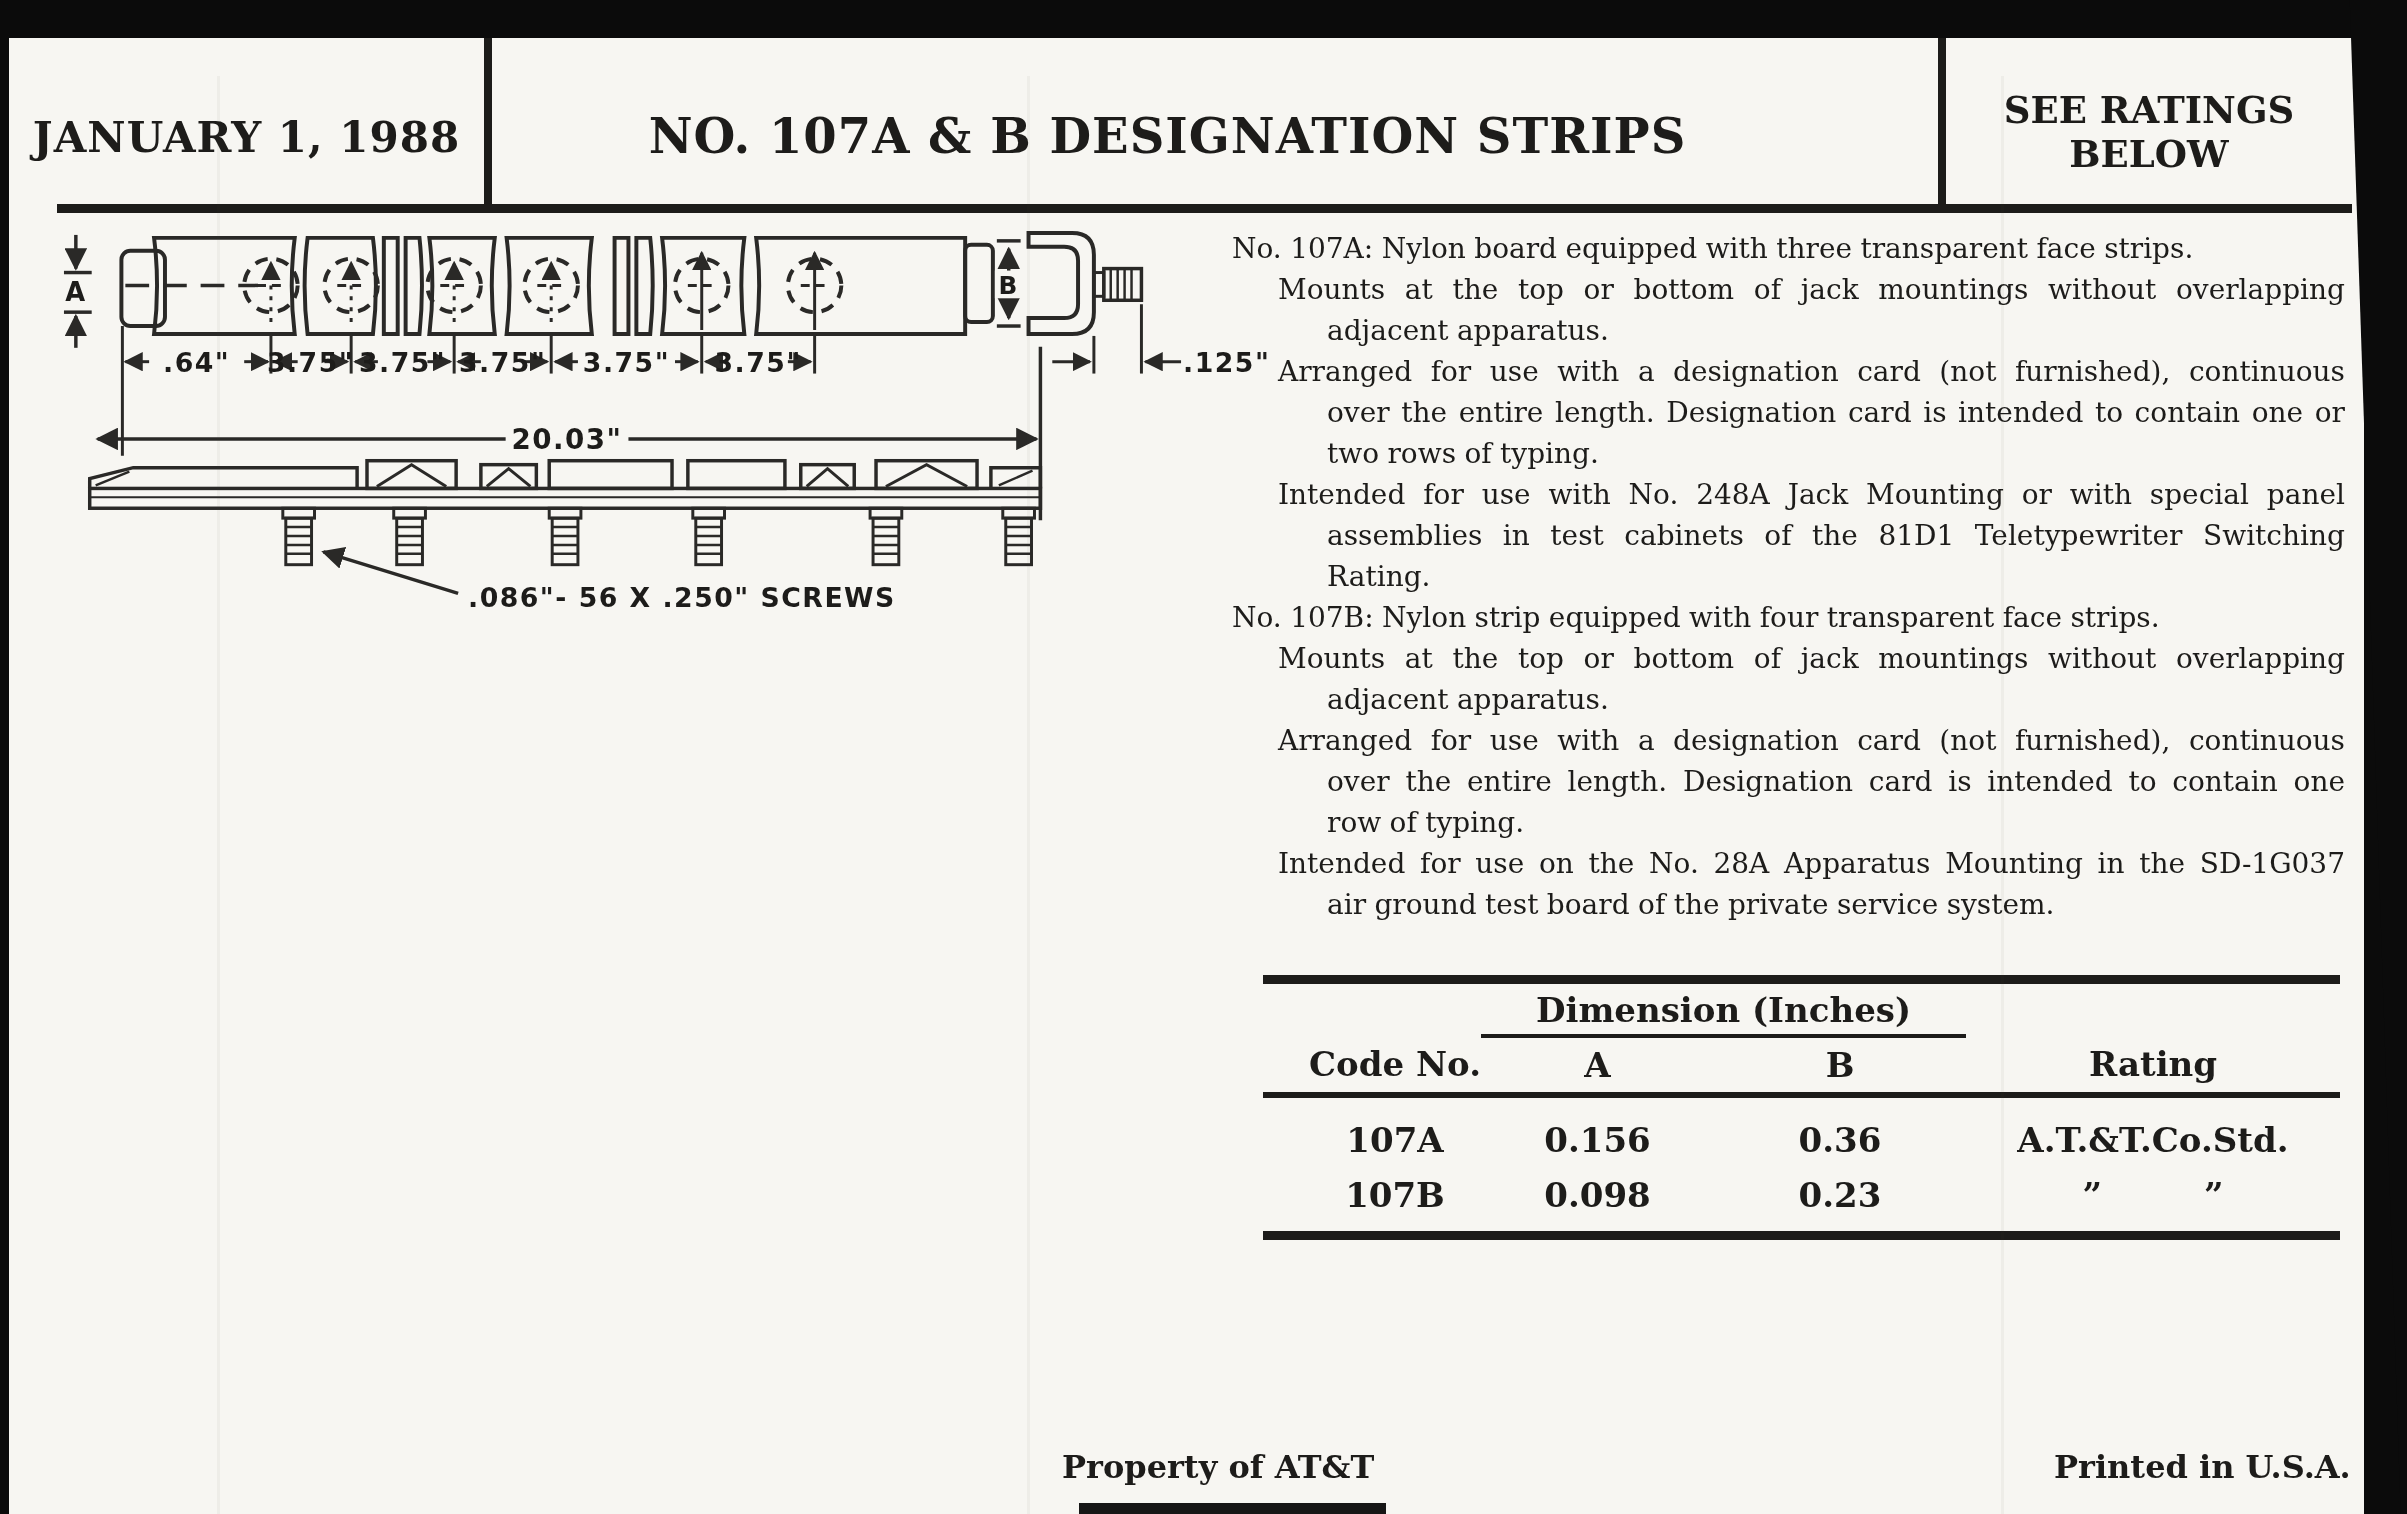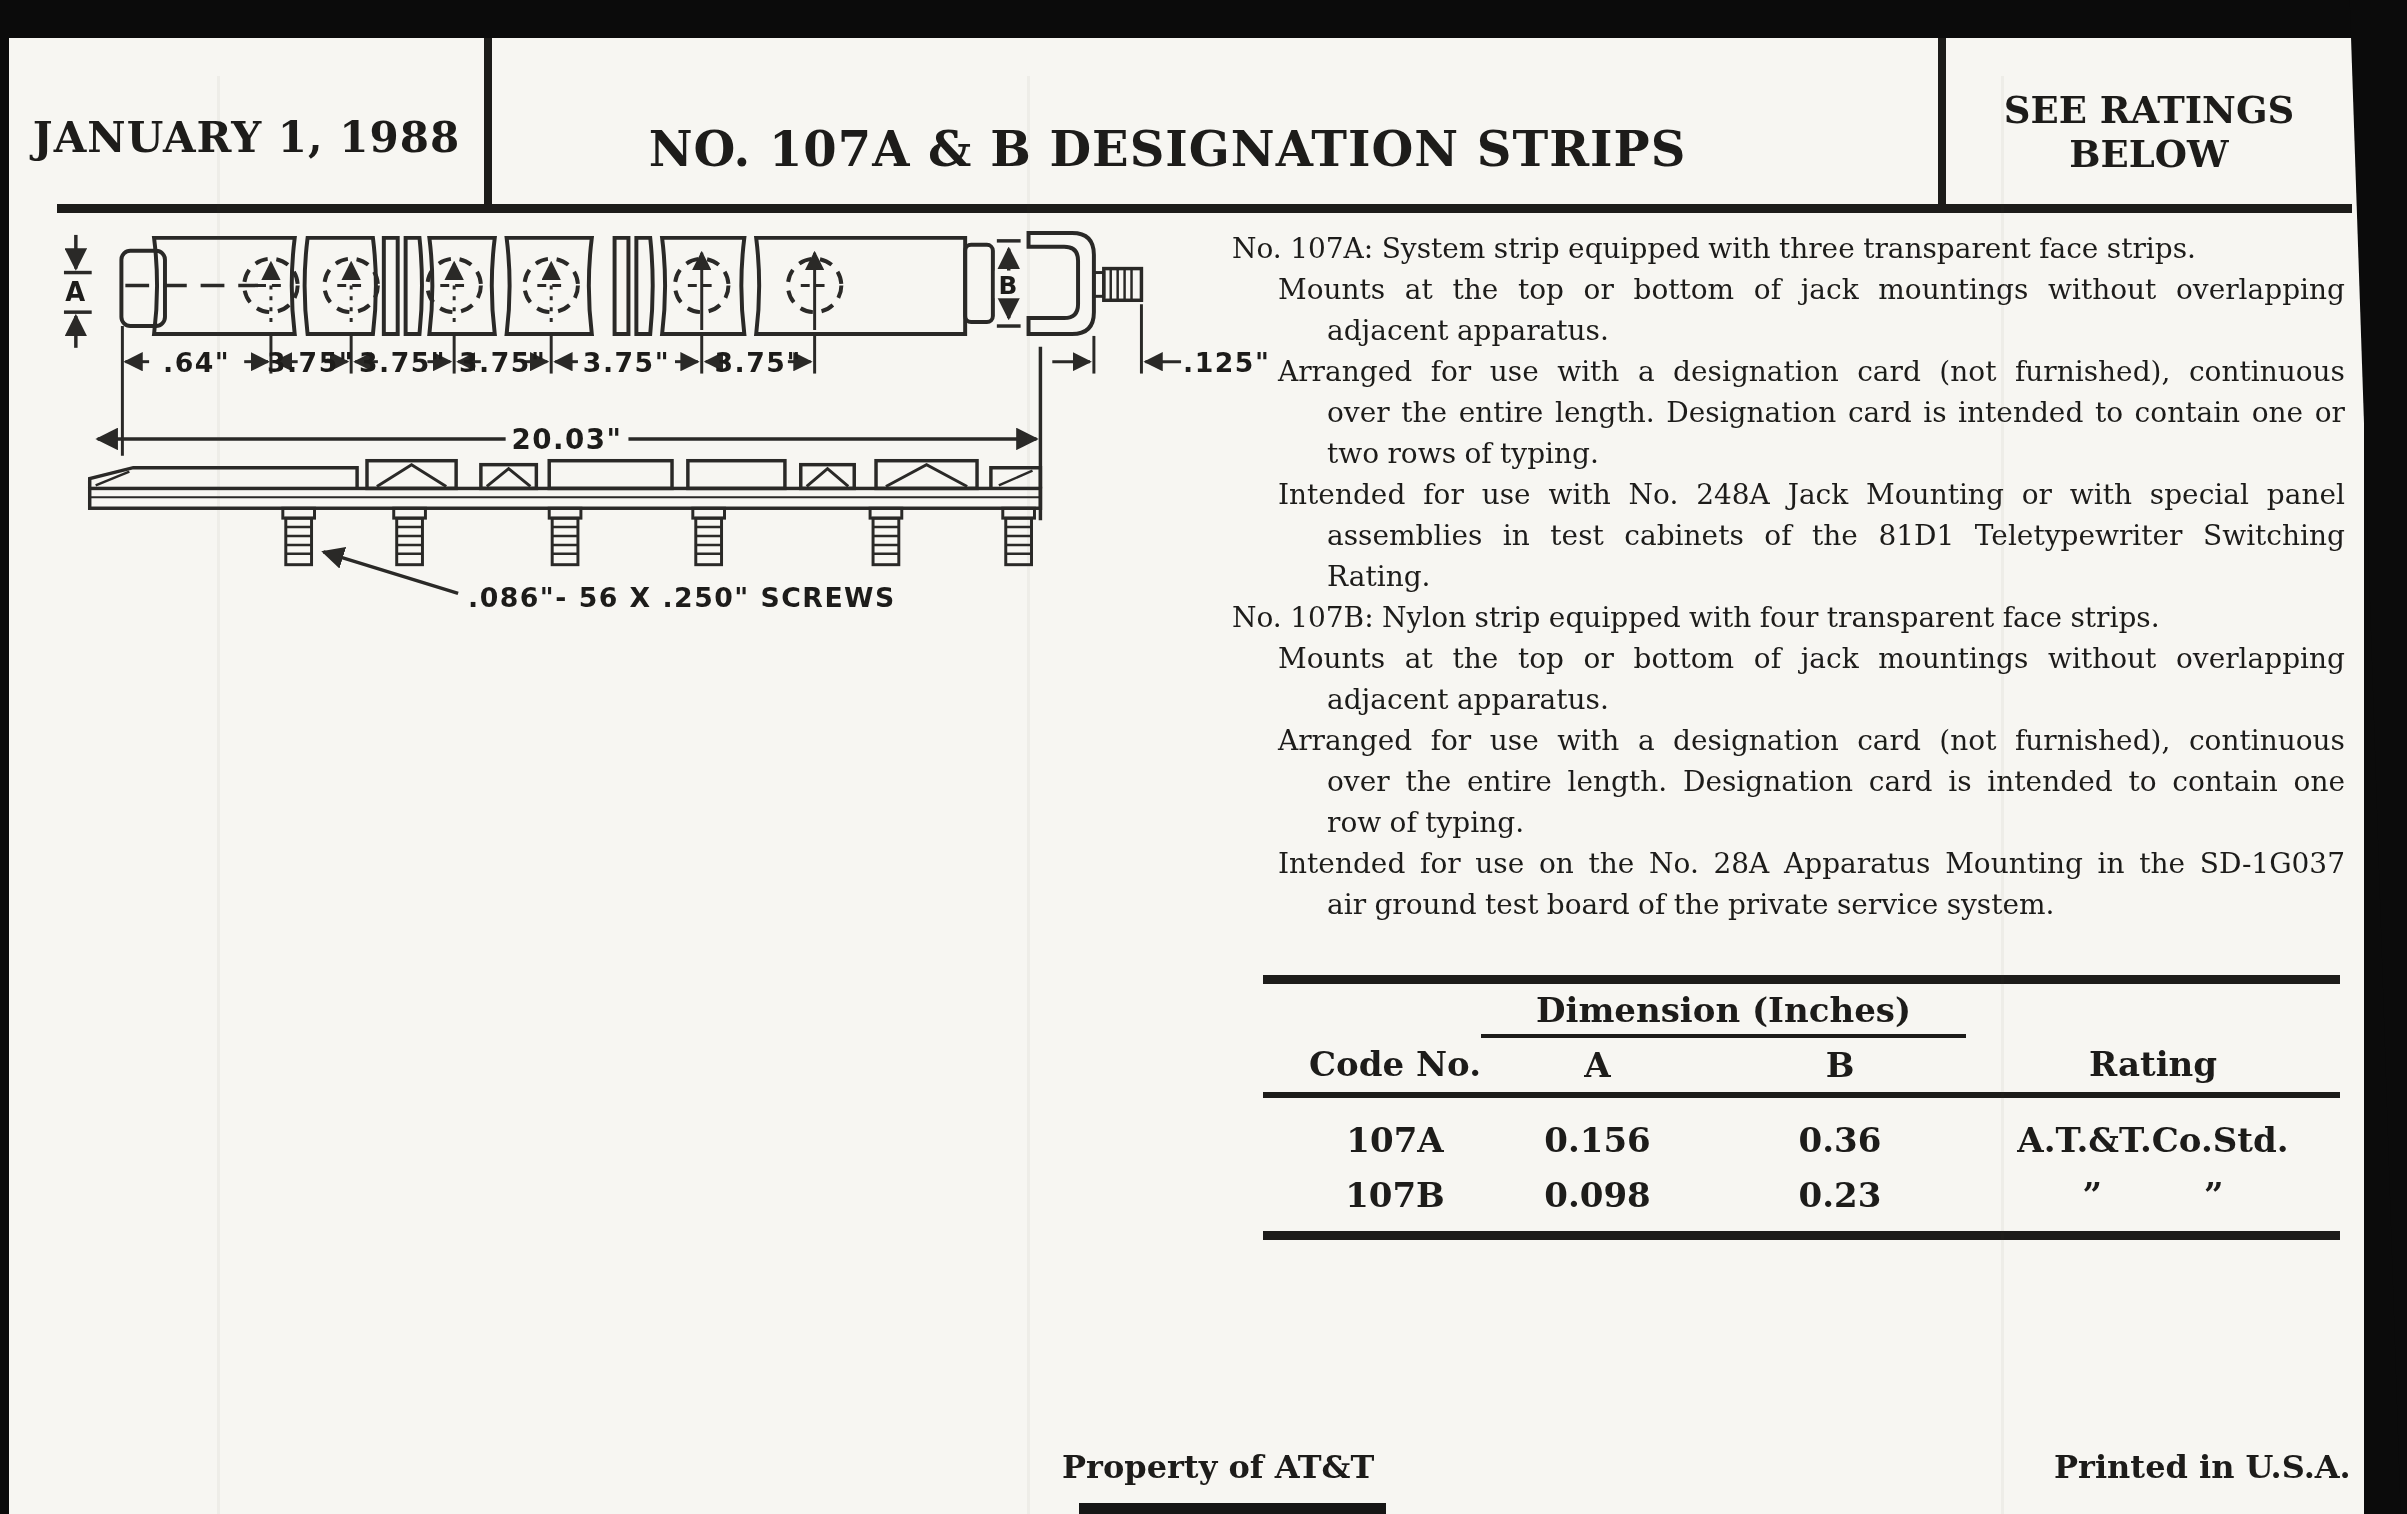--- a/index.html
+++ b/index.html
@@ -24,21 +24,21 @@
   .edge-right{
     position:absolute;right:0;top:0;width:91px;height:1515px;background:var(--edge);
     clip-path:polygon(36% 0%, 100% 0%, 100% 100%, 92% 100%);
   }
   .streak{position:absolute;top:38px;bottom:0;width:3px;background:rgba(70,70,60,0.05);}
   .smudge-bottom{position:absolute;left:1079px;bottom:0;width:307px;height:12px;background:#161616;}
 
   
   .hdr-cell{position:absolute;top:0;height:166px;display:flex;align-items:center;justify-content:center;text-align:center;}
   .hdr-date{left:0;width:475px;font-size:42px;font-weight:bold;letter-spacing:1px;padding-top:32px;}
-  .hdr-title{left:483px;width:1351px;font-size:48px;font-weight:bold;letter-spacing:1px;padding-top:30px;margin-top:13px;}
+  .hdr-title{left:483px;width:1351px;font-size:48px;font-weight:bold;letter-spacing:1px;padding-top:30px;}
   .hdr-ratings{left:1929px;width:422px;font-size:37px;font-weight:bold;line-height:1.18;padding-top:24px;}
   .vline{position:absolute;top:0;width:8px;height:168px;background:var(--ink);}
   .v1{left:475px;} .v2{left:1929px;}
   .hrule{position:absolute;left:48px;right:12px;top:166px;height:9px;background:var(--ink);}
 
   
   .diagram{position:absolute;left:51px;top:185px;}
   .diagram text{
     font-family:"DejaVu Sans","Liberation Sans",sans-serif;
     font-weight:bold;fill:var(--ink);letter-spacing:1.5px;
@@ -278,21 +278,21 @@
             <path d="M-13,307 h26 M-13,316 h26 M-13,325 h26 M-13,334 h26" stroke-width="2.5"></path>
           </g>
       </g>
 
       <line x1="402" y1="374" x2="266" y2="332" stroke="#2a2927" stroke-width="3.5" marker-end="url(#arr)"></line>
       <text x="412" y="388" font-size="27" text-anchor="start">.086"- 56 X .250" SCREWS</text>
     </svg>
 
     <div class="desc">
       <div class="para l0">
-        <div class="line">No. 107A: System strip equipped with three transparent face strips.</div>
+        <div class="line">No. 107A: Nylon board equipped with three transparent face strips.</div>
       </div>
       <div class="para l1">
         <div class="line jl">Mounts at the top or bottom of jack mountings without overlapping</div>
         <div class="line">adjacent apparatus.</div>
       </div>
       <div class="para l1">
         <div class="line jl">Arranged for use with a designation card (not furnished), continuous</div>
         <div class="line jl">over the entire length. Designation card is intended to contain one or</div>
         <div class="line">two rows of typing.</div>
       </div>

